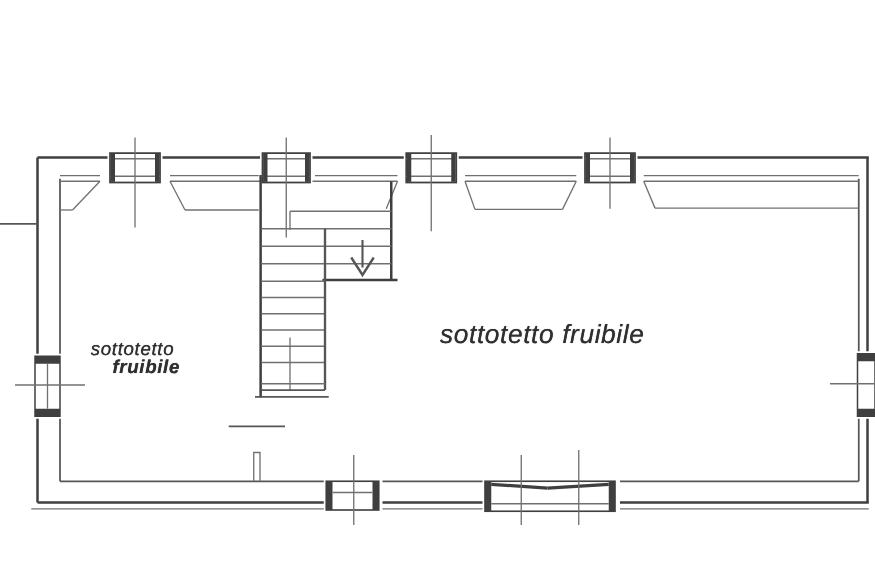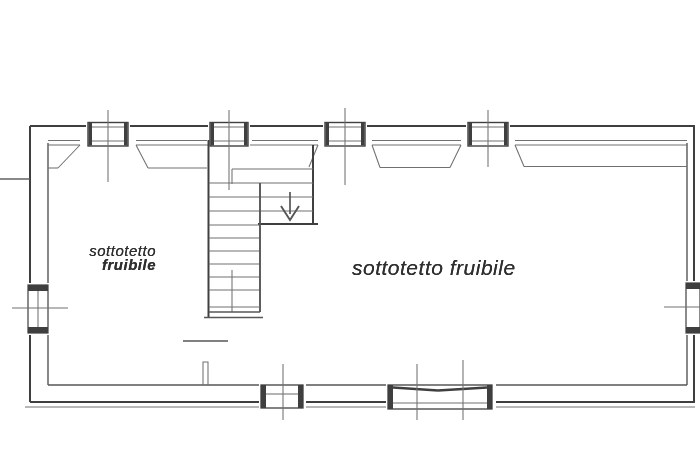--- a/index.html
+++ b/index.html
@@ -25,21 +25,21 @@
     color:var(--text,#2f2f2f);
     font-style:italic;
     font-size:15px;
     line-height:14px;
     letter-spacing:0.5px;
     text-align:center;
     text-shadow:0 0 0.6px currentColor;
     white-space:nowrap;
   }
   .room-label .l2{display:block;margin-left:22px;font-weight:bold;}
-  #label-left{left:56px;top:244px;width:100px;text-align:right;}
+  #label-left{left:56px;top:273px;width:100px;}
   #label-right{left:352px;top:261px;width:160px;font-size:21px;}
 </style>
 </head>
 <body>
 
 <div class="canvas">
 
   <svg width="700" height="467" viewBox="0 0 700 467">
 
     <g>

